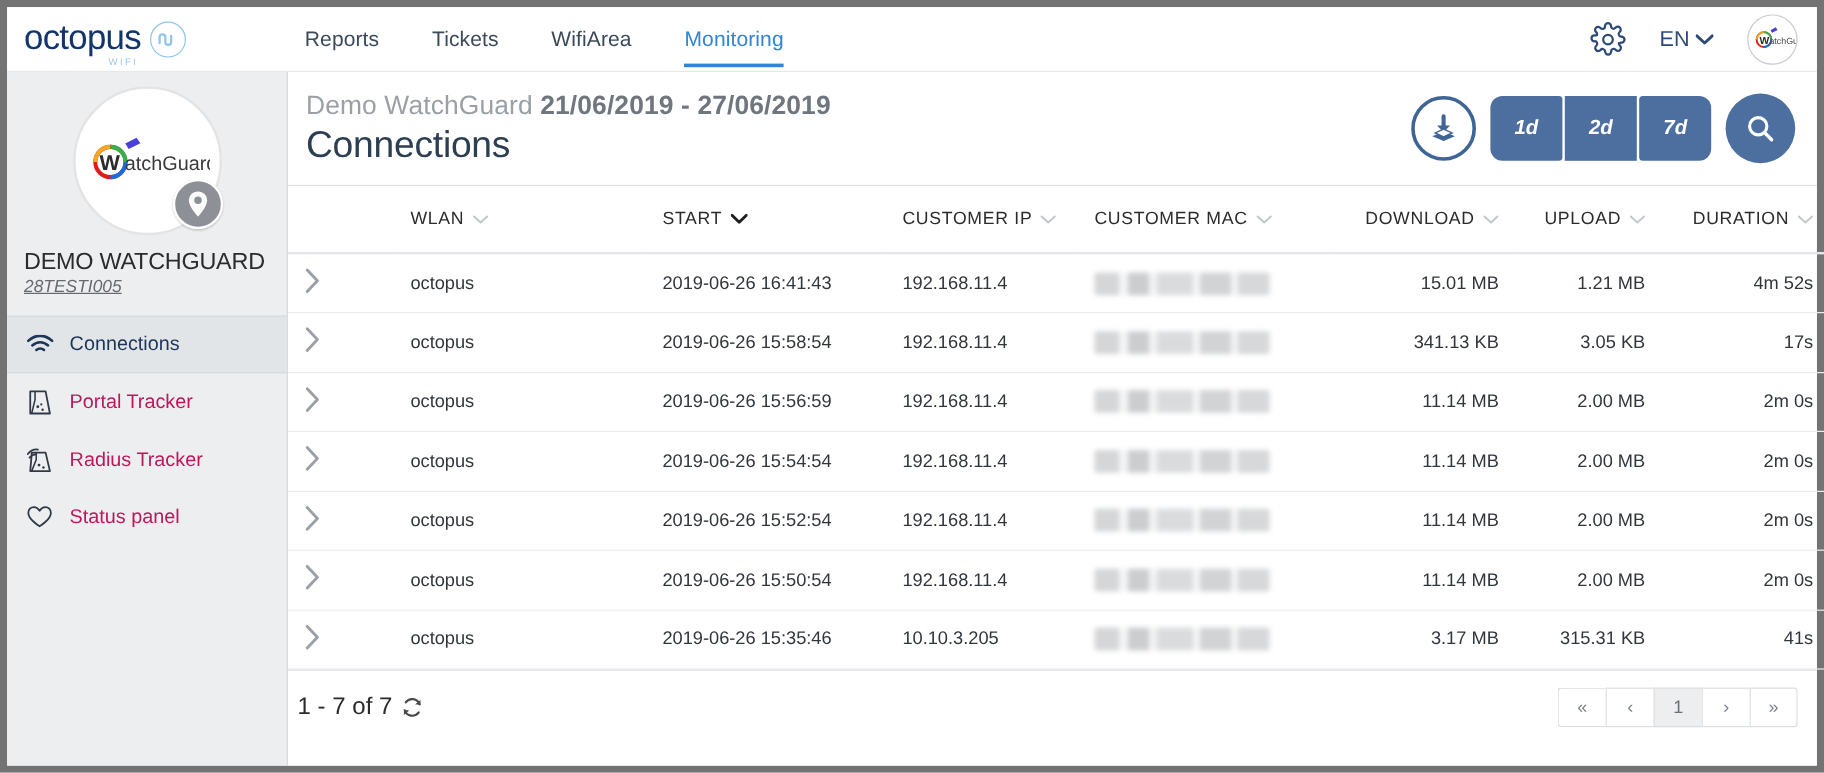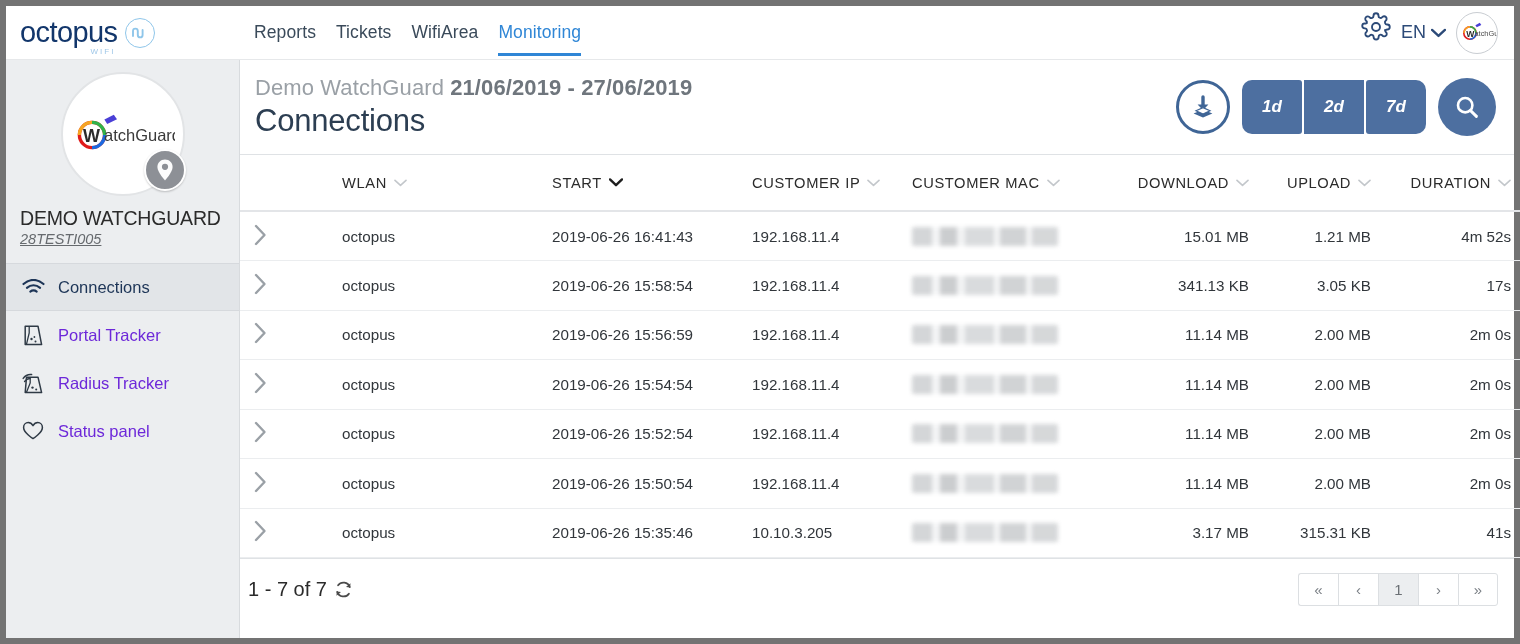--- a/index.html
+++ b/index.html
@@ -54,21 +54,21 @@
     width: 30px; height: 30px;
     border-radius: 50%;
     border: 1.6px solid #8fc6ea;
     display: flex; align-items: center; justify-content: center;
     margin-left: 2px;
   }
 
   .nav {
     display: flex;
     align-items: center;
-    gap: 20px;
+    gap: 44px;
     margin-left: 14px;
     height: 100%;
   }
   .nav-item {
     font-size: 17.5px;
     color: #3a4a5a;
     height: 100%;
     display: flex;
     align-items: center;
     position: relative;
@@ -80,21 +80,22 @@
     content: "";
     position: absolute;
     left: 0; right: 0; bottom: 3px;
     height: 3px;
     background: #2f86d6;
   }
 
   .topright {
     margin-left: auto;
     display: flex;
-    gap: 10px;
+    align-items: center;
+    gap: 28px;
     padding-right: 16px;
   }
   .gear { cursor: pointer; display:flex; }
   .lang {
     display: flex; align-items: center; gap: 5px;
     color: #2c4a78; font-size: 18px; cursor: pointer;
   }
   .avatar {
     width: 42px; height: 42px;
     border-radius: 50%;
@@ -152,21 +153,21 @@
   }
 
   .menu { margin-top: 6px; }
   .menu-item {
     height: 48px;
     display: flex;
     align-items: center;
     gap: 12px;
     padding-left: 14px;
     font-size: 16.5px;
-    color: #6d28d9;
+    color: #be185d;
     cursor: pointer;
   }
   .menu-item.active {
     background: #e2e5e8;
     color: #1d3557;
     border-top: 1px solid #d6d9dd;
     border-bottom: 1px solid #d6d9dd;
   }
   .menu-icon { width: 26px; display:flex; align-items:center; justify-content:center; }
 

